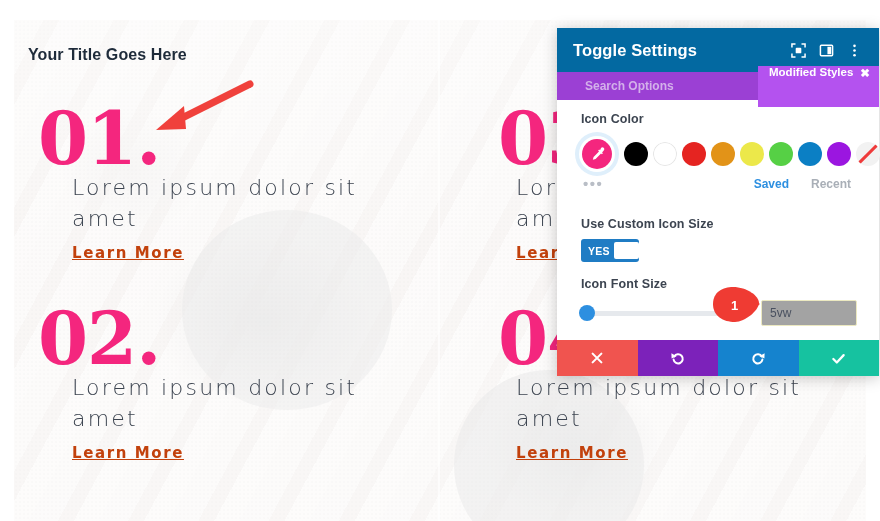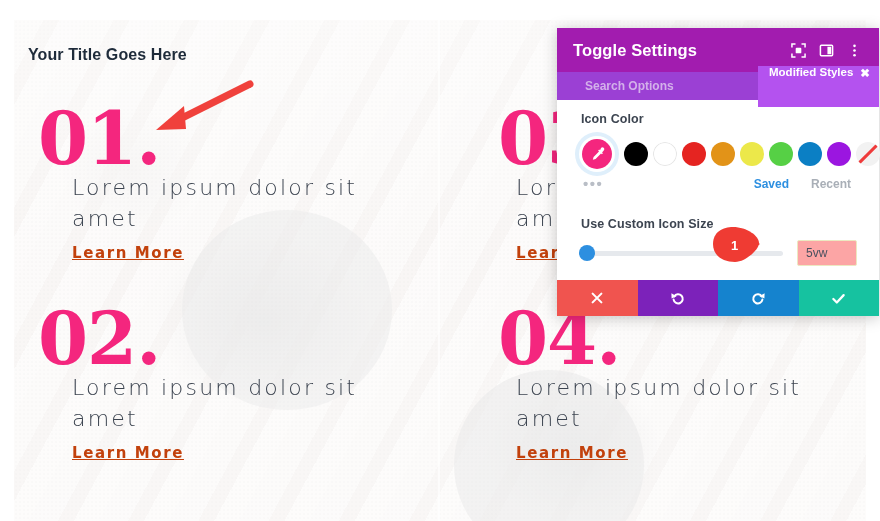--- a/index.html
+++ b/index.html
@@ -142,21 +142,21 @@
   #settings-panel {
     position: absolute;
     left: 557px;
     top: 28px;
     width: 322px;
     box-shadow: 0 2px 14px rgba(0,0,0,0.22);
     font-family: "Liberation Sans", sans-serif;
   }
   #panel-header {
     height: 44px;
-    background: #a21caf;
+    background: #0369a1;
     display: flex;
     align-items: center;
     padding: 0 12px 0 16px;
     box-sizing: border-box;
   }
   #panel-title {
     flex: 1;
     color: #ffffff;
     font-size: 16.5px;
     font-weight: bold;
@@ -352,24 +352,24 @@
   #slider-handle {
     position: absolute;
     left: -2px;
     top: -5.5px;
     width: 16px;
     height: 16px;
     border-radius: 50%;
     background: #2d8fe0;
   }
   #size-input {
-    width: 60px;
+    width: 96px;
     height: 26px;
     box-sizing: border-box;
-    background: #fca5a5;
+    background: #a3a3a3;
     border: 1px solid #ece9c1;
     border-radius: 2px;
     font-size: 12px;
     color: #4a5160;
     font-family: "Liberation Sans", sans-serif;
     padding-left: 8px;
     outline: none;
   }
 
   
@@ -504,21 +504,28 @@
     </div>
 
     <div id="swatch-meta">
       <span id="swatch-more">•••</span>
       <span id="swatch-meta-spacer"></span>
       <span id="link-saved">Saved</span>
       <span id="link-recent">Recent</span>
     </div>
 
     <div class="field-label" style="margin-top:26px;">Use Custom Icon Size</div>
-
+    <div id="toggle-row">
+      <div id="yesno-toggle">
+        <span id="yesno-label">YES</span>
+        <span id="yesno-knob"></span>
+      </div>
+    </div>
+
+    <div class="field-label" style="margin-top:15px;">Icon Font Size</div>
     <div id="slider-row">
       <div id="slider-track">
         <div id="slider-handle"></div>
       </div>
       <input id="size-input" type="text" value="5vw" style="">
 
       <svg id="callout-1" viewBox="0 0 52 40">
         <path d="M4 18 C4 6 14 1 24 1 C38 1 50 10 50 17 C50 24 36 36 26 36 C14 36 4 30 4 18 Z" fill="#ef3b33"></path>
         <path d="M30 4 L51 18 L30 32 Z" fill="#ef3b33"></path>
       </svg>

